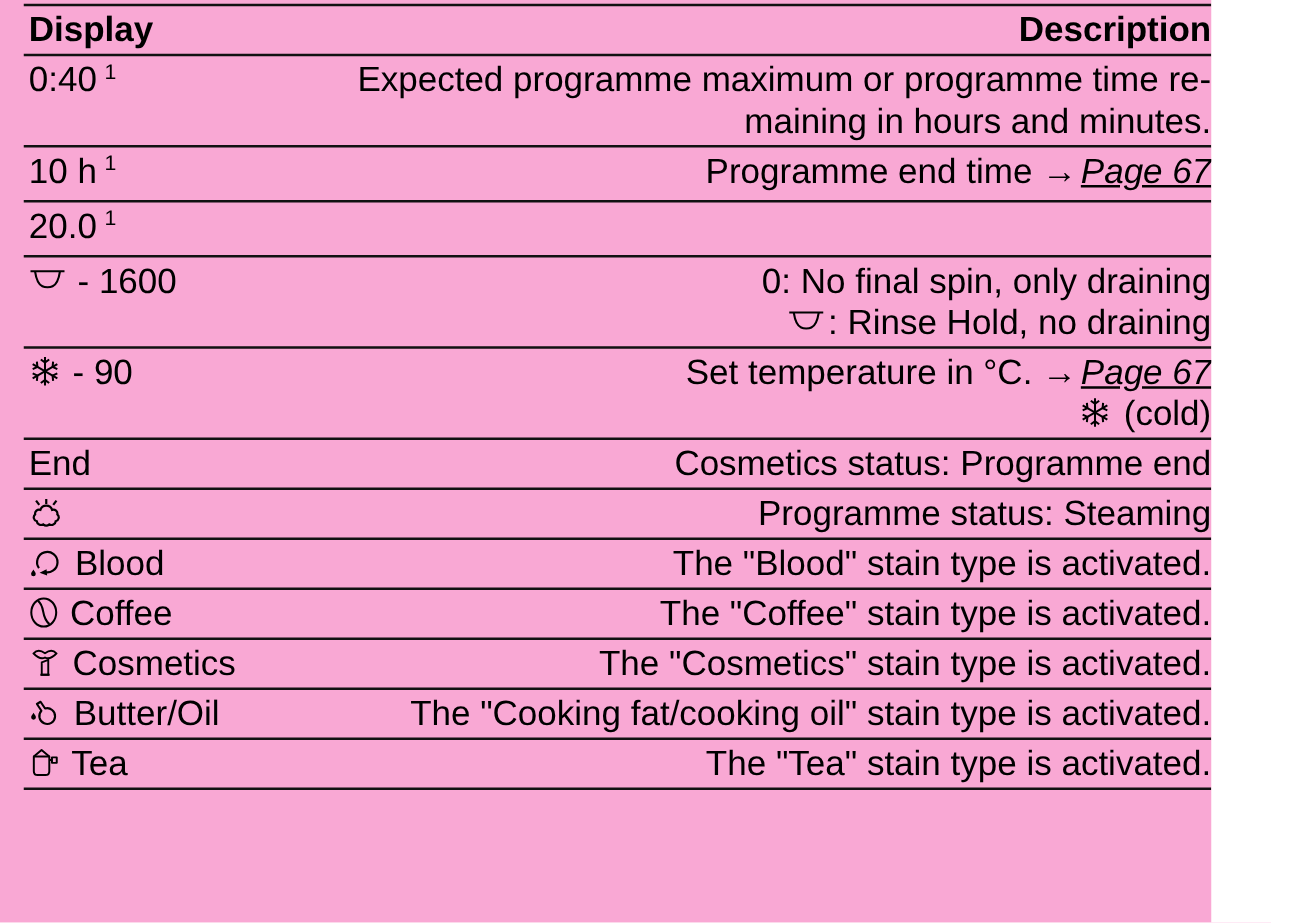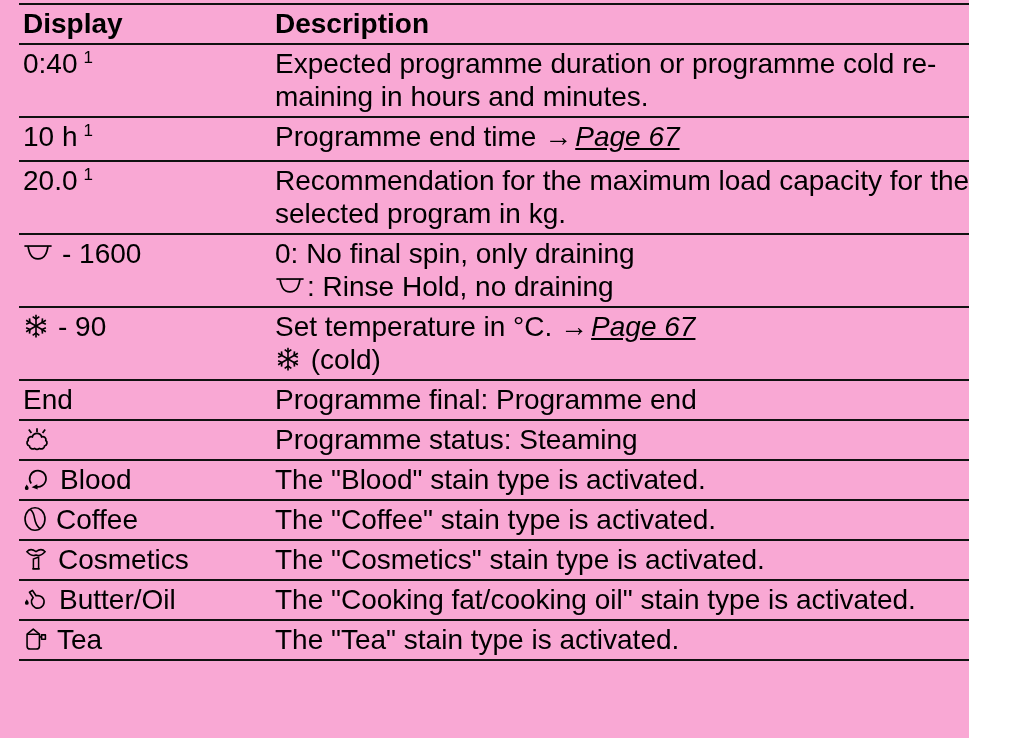--- a/index.html
+++ b/index.html
@@ -14,21 +14,21 @@
     padding:3px 0 0 19px;background:#f9a8d4;overflow:hidden;
   }
   .table{border-top:2px solid #111;}
   .row{
     display:flex;align-items:flex-start;
     border-bottom:2px solid #111;
     padding:2px 0 3px 0;
   }
   .cell{line-height:33px;}
   .c1{flex:0 0 256px;width:256px;box-sizing:border-box;padding-left:4px;white-space:nowrap;}
-  .c2{flex:1 1 auto;min-width:0;}
+  .c2{flex:1 1 auto;min-width:0;text-align:right;}
   .header .cell{font-weight:bold;}
   .line{white-space:nowrap;}
   .seg{white-space:pre;}
   .i{font-style:italic;text-decoration:underline;}
   .arrow{margin-right:3px;}
   .sup{
     font-size:17px;position:relative;top:-10px;margin-left:6px;
   }
   svg.icn{color:#000;}
   .dicon{vertical-align:middle;margin-right:9px;position:relative;top:-3px;}
@@ -40,36 +40,32 @@
 <div class="doc">
   <div class="table">
     <div class="row header">
       <div class="cell c1">Display</div>
       <div class="cell c2">Description</div>
     </div>
     <div id="tbody">
         <div class="row">
           <div class="cell c1"><span class="seg">0:40</span><span class="sup">1</span></div>
           <div class="cell c2">
-            <div class="line"><span class="seg">Expected programme duration or programme cold re-</span></div>
+            <div class="line"><span class="seg">Expected programme maximum or programme time re-</span></div>
             <div class="line"><span class="seg">maining in hours and minutes.</span></div>
           </div>
         </div>
         <div class="row">
           <div class="cell c1"><span class="seg">10 h</span><span class="sup">1</span></div>
           <div class="cell c2">
             <div class="line"><span class="seg">Programme end time </span><span class="seg arrow">→</span><span class="seg i">Page 67</span></div>
           </div>
         </div>
         <div class="row">
           <div class="cell c1"><span class="seg">20.0</span><span class="sup">1</span></div>
-          <div class="cell c2">
-            <div class="line"><span class="seg">Recommendation for the maximum load capacity for the</span></div>
-            <div class="line"><span class="seg">selected program in kg.</span></div>
-          </div>
         </div>
         <div class="row">
           <div class="cell c1"><svg class="icn dicon" width="30" height="17" viewBox="0 0 26 15">
     <g fill="none" stroke="currentColor" stroke-width="1.5">
       <path d="M1 1.8 H25"></path>
       <path d="M4.2 1.8 C5 7.2 6.6 11 9.4 12.4 Q10.8 13.1 13 13.1 Q15.2 13.1 16.6 12.4 C19.4 11 21 7.2 21.8 1.8"></path>
     </g>
   </svg><span class="seg">- 1600</span></div>
           <div class="cell c2">
             <div class="line"><span class="seg">0: No final spin, only draining</span></div>
@@ -108,21 +104,21 @@
       <path d="M6 19.1 L6.4 15.25 L2.9 13.6"></path>
       <path d="M6 4.9 L6.4 8.75 L2.9 10.4"></path>
       <path d="M18 19.1 L17.6 15.25 L21.1 13.6"></path>
     </g>
   </svg><span class="seg"> (cold)</span></div>
           </div>
         </div>
         <div class="row">
           <div class="cell c1"><span class="seg">End</span></div>
           <div class="cell c2">
-            <div class="line"><span class="seg">Programme final: Programme end</span></div>
+            <div class="line"><span class="seg">Cosmetics status: Programme end</span></div>
           </div>
         </div>
         <div class="row">
           <div class="cell c1"><svg class="icn dicon" width="28" height="28" viewBox="0 0 24 24">
     <g fill="none" stroke="currentColor" stroke-width="1.5">
       <path d="M7.2 6.8 L5 3.8"></path>
       <path d="M12 6.2 V2.8"></path>
       <path d="M16.8 6.8 L19 3.8"></path>
       <path d="M8 10.2 a2.7 2.7 0 0 0 -3.6 3.1 a2.7 2.7 0 0 0 1.1 4.7 a2.9 2.9 0 0 0 4.4 2.1 a3.3 3.3 0 0 0 4.2 0 a2.9 2.9 0 0 0 4.4 -2.1 a2.7 2.7 0 0 0 1.1 -4.7 a2.7 2.7 0 0 0 -3.6 -3.1 a4.2 4.2 0 0 0 -8 0 z"></path>
     </g>

